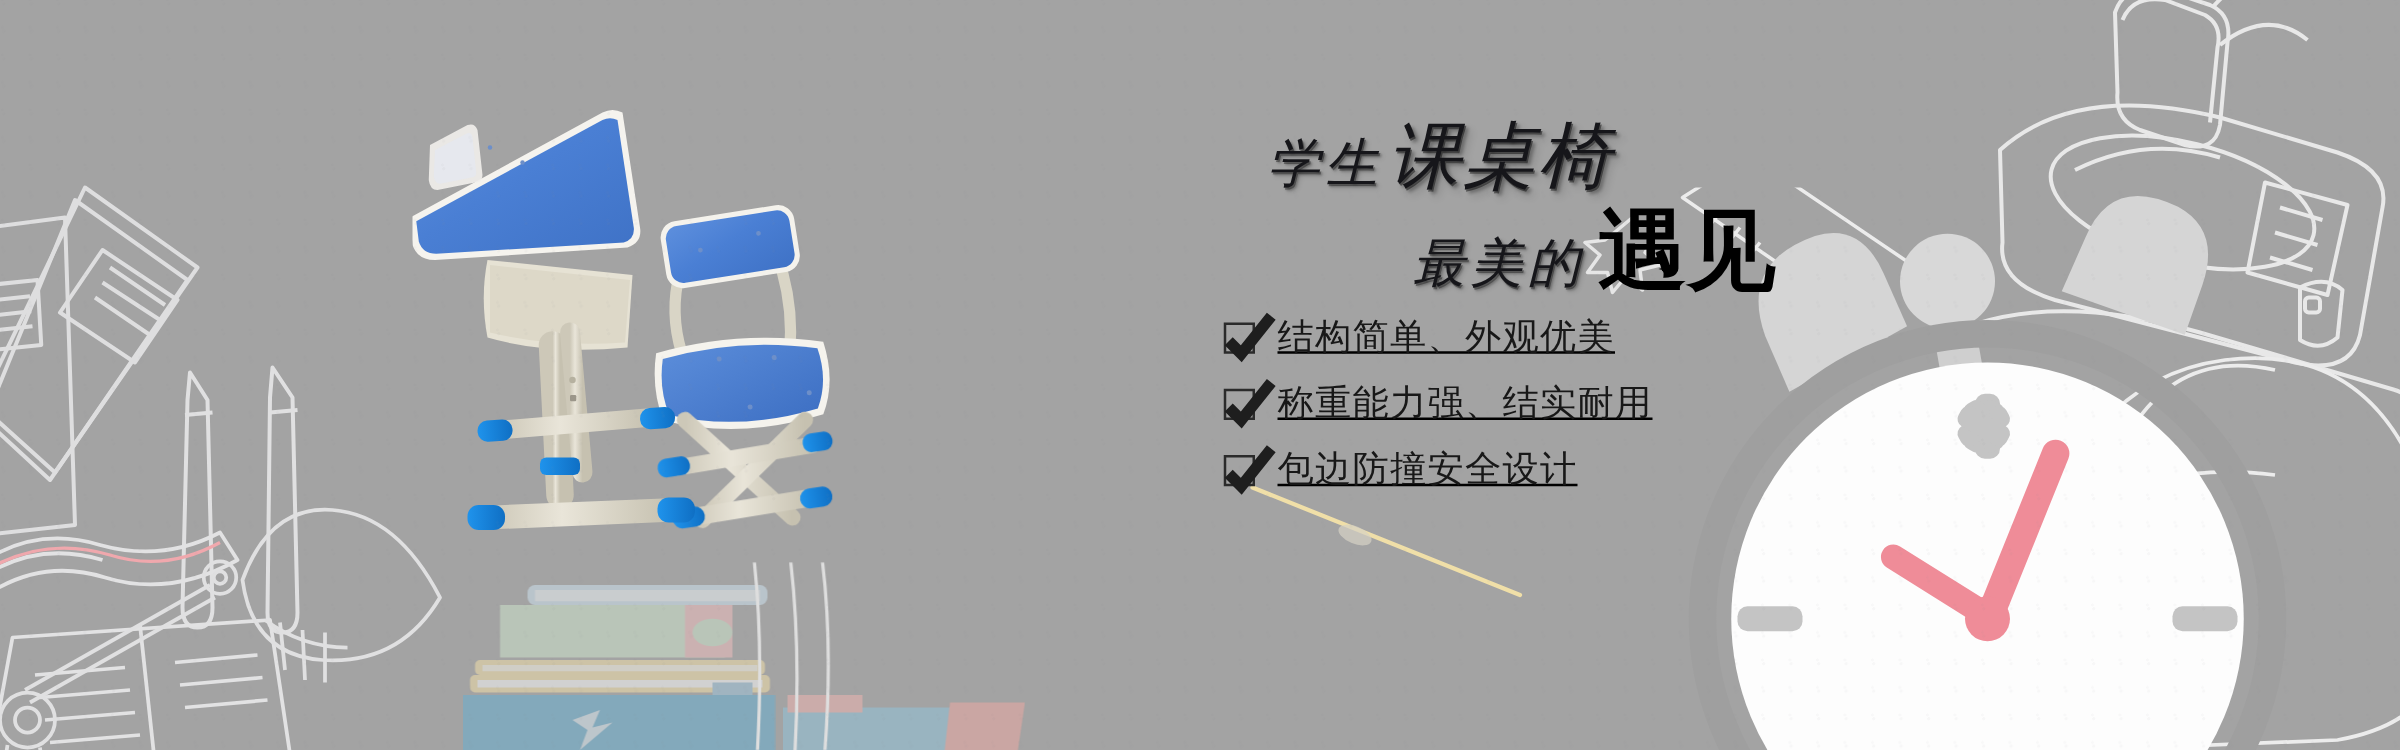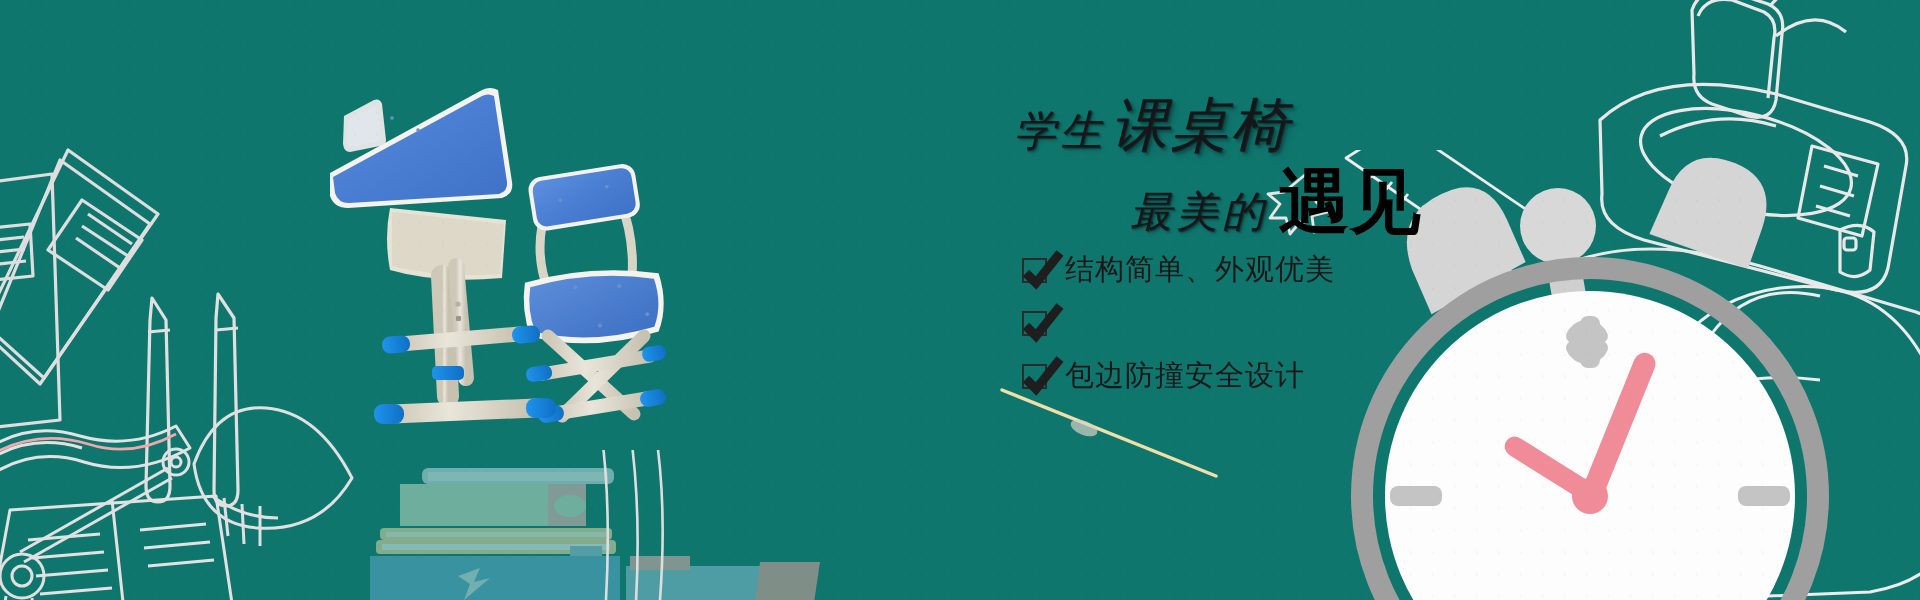--- a/index.html
+++ b/index.html
@@ -7,21 +7,21 @@
   html,body { width:1920px; height:600px; overflow:hidden; }
   body {
     font-family: "Liberation Sans", "DejaVu Sans", sans-serif;
     background:#fdfdfd;
   }
 
   #banner{
     position:relative;
     width:1920px; height:600px;
     overflow:hidden;
-    background:#0f766e;
+    background:#a3a3a3;
   }
 
   
   .texture{
     position:absolute; inset:0;
     background-image:
       radial-gradient(circle at 3px 3px, rgba(140,140,150,.055) 1.1px, transparent 1.4px),
       radial-gradient(circle at 13px 11px, rgba(140,140,150,.042) 1.1px, transparent 1.4px);
     background-size: 22px 22px, 22px 22px;
     background-position: 0 0, 11px 11px;
@@ -80,22 +80,23 @@
     font-weight:700;
     font-size:71px;
     color:#000;
     letter-spacing:0px;
     margin-left:6px;
   }
 
   
   .features{
     position:absolute;
-    left:1022px; top:248px;
+    left:979px; top:248px;
     width:480px;
+    text-decoration:underline;
   }
   .feature{
     display:flex;
     align-items:center;
     height:44px;
     margin-bottom:9px;
   }
   .check-box{
     position:relative;
     width:25px; height:25px;
@@ -389,20 +390,21 @@
       </span>
       <span class="feature-text">结构简单、外观优美</span>
     </div>
 
     <div class="feature">
       <span class="check-box">
         <svg width="44" height="44" viewBox="0 0 44 44">
           <path d="M6 24 L16 34 L40 4" fill="none" stroke="#1e1e1e" stroke-width="9" stroke-linecap="butt" stroke-linejoin="miter"></path>
         </svg>
       </span>
+      <span class="feature-text">称重能力强、结实耐用</span>
     </div>
 
     <div class="feature">
       <span class="check-box">
         <svg width="44" height="44" viewBox="0 0 44 44">
           <path d="M6 24 L16 34 L40 4" fill="none" stroke="#1e1e1e" stroke-width="9" stroke-linecap="butt" stroke-linejoin="miter"></path>
         </svg>
       </span>
       <span class="feature-text">包边防撞安全设计</span>
     </div>

